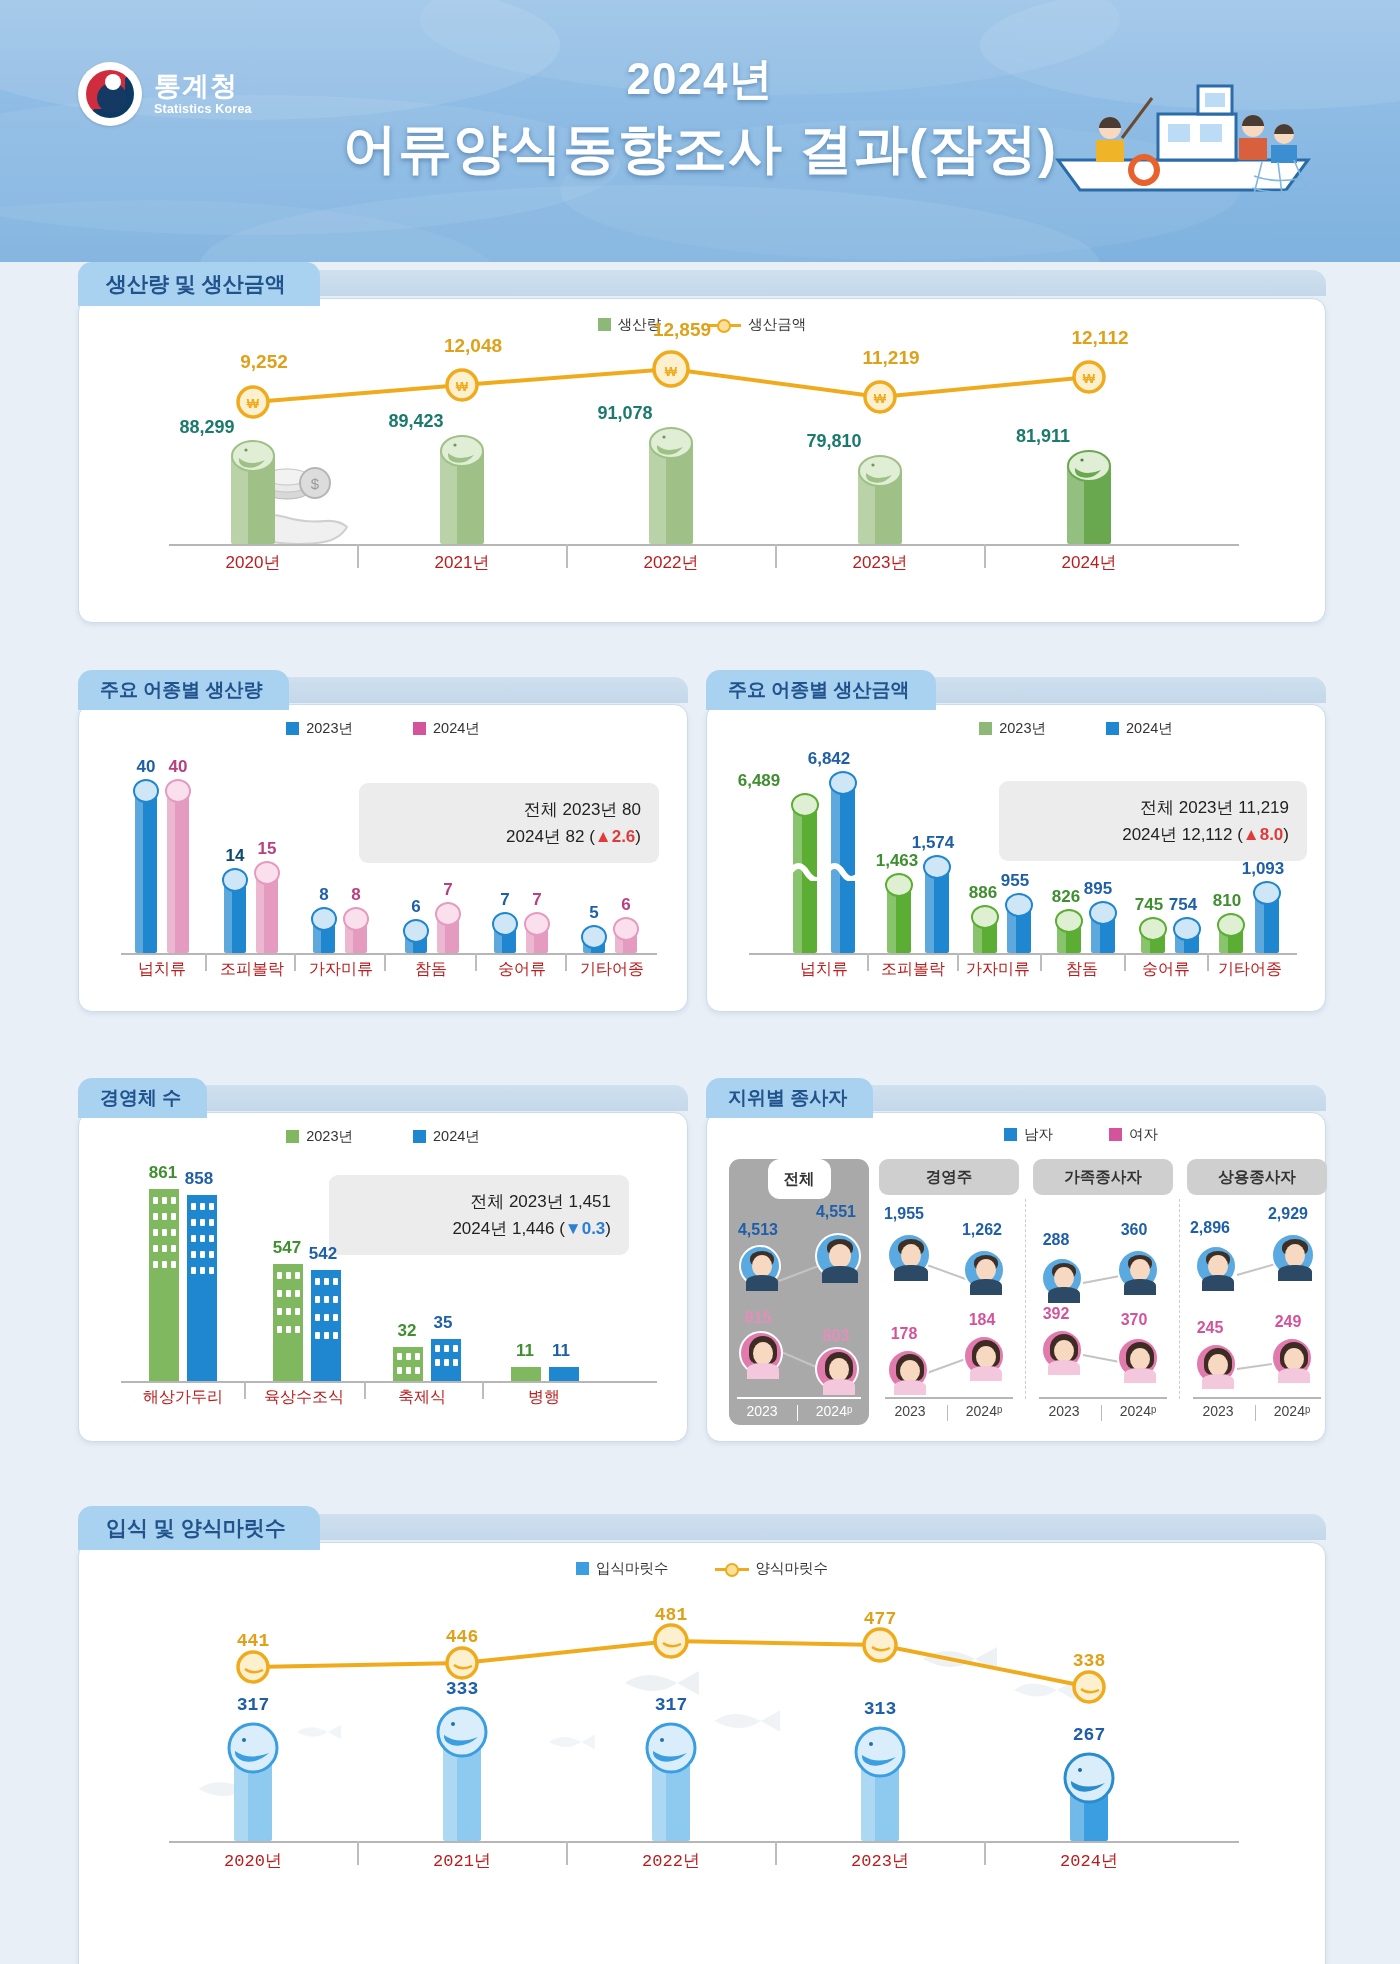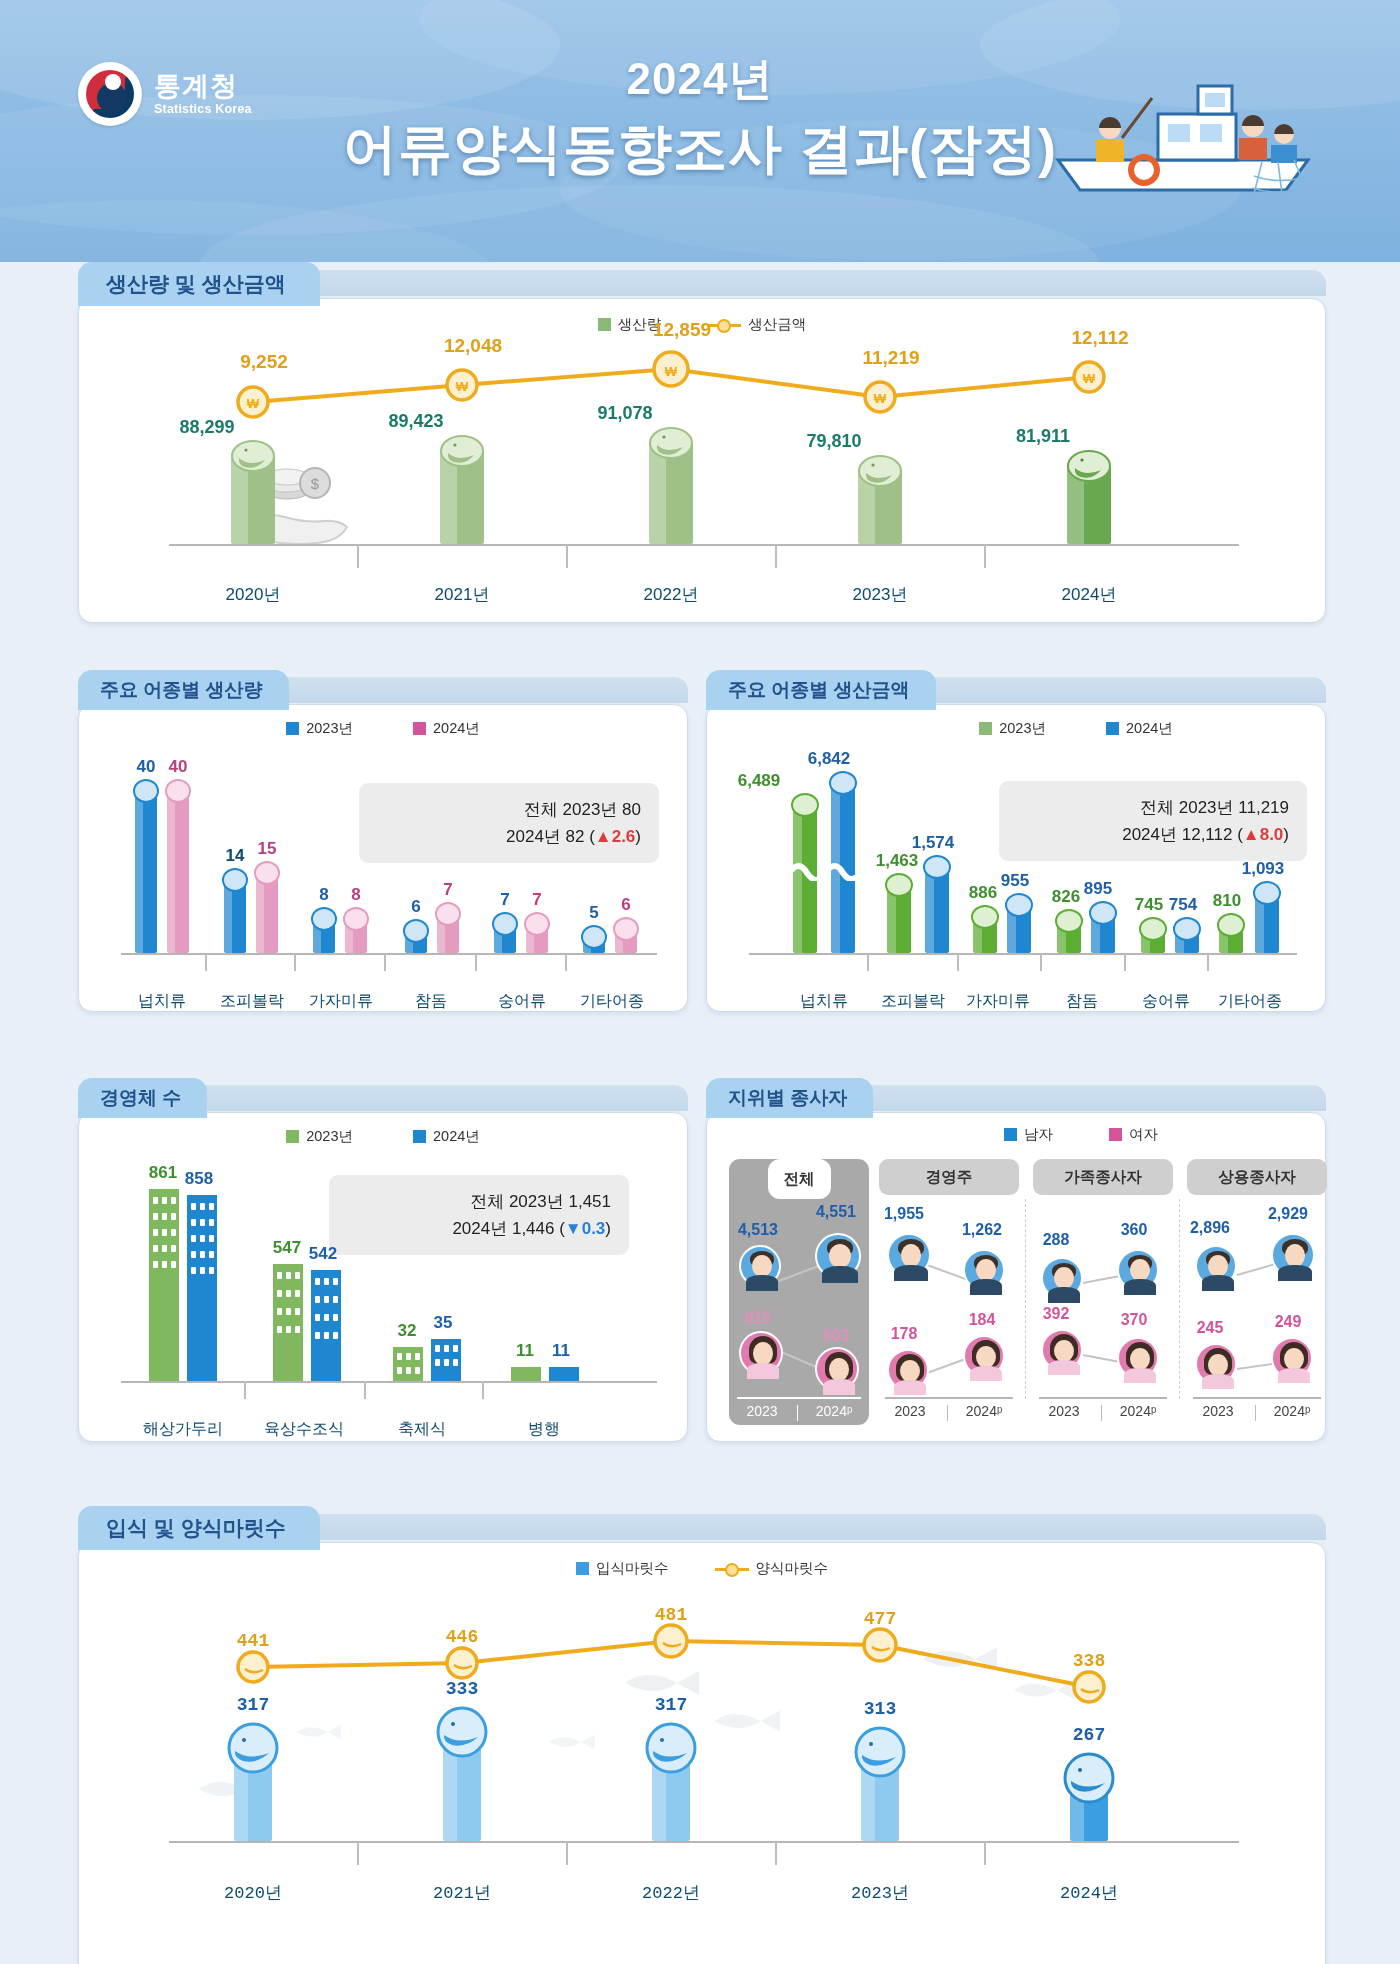--- a/index.html
+++ b/index.html
@@ -93,21 +93,21 @@
   .sw { width:13px; height:13px; display:inline-block; }
   .line-sw { width:34px; height:12px; position:relative;}
   .line-sw i { position:absolute; left:0; top:5px; width:34px; height:3px; background:#f0ab1d;}
   .line-sw b {
     position:absolute; left:10px; top:0; width:14px; height:14px; border-radius:50%;
     background:#fbe09a; border:2.5px solid #f0ab1d;
   }
 
   .axis { position:absolute; height:1.5px; background:#b6b6b6; }
   .tick { position:absolute; width:1.5px; background:#bdbdbd; }
-  .xlabel { position:absolute; font-size:17px; color:#0c4a6e; text-align:center;margin-top:32px;}
+  .xlabel { position:absolute; font-size:17px; color:#b91c1c; text-align:center;}
 
   
   .cyl { position:absolute; border-radius:4px 4px 2px 2px; }
   .cyl::after {
     content:""; position:absolute; left:0; top:0; width:38%; height:100%;
     background:rgba(255,255,255,0.28); border-radius:4px 0 0 0;
   }
   .cap { position:absolute; border-radius:50%; }
   .vlabel { position:absolute; font-weight:bold; text-align:center; }
 

